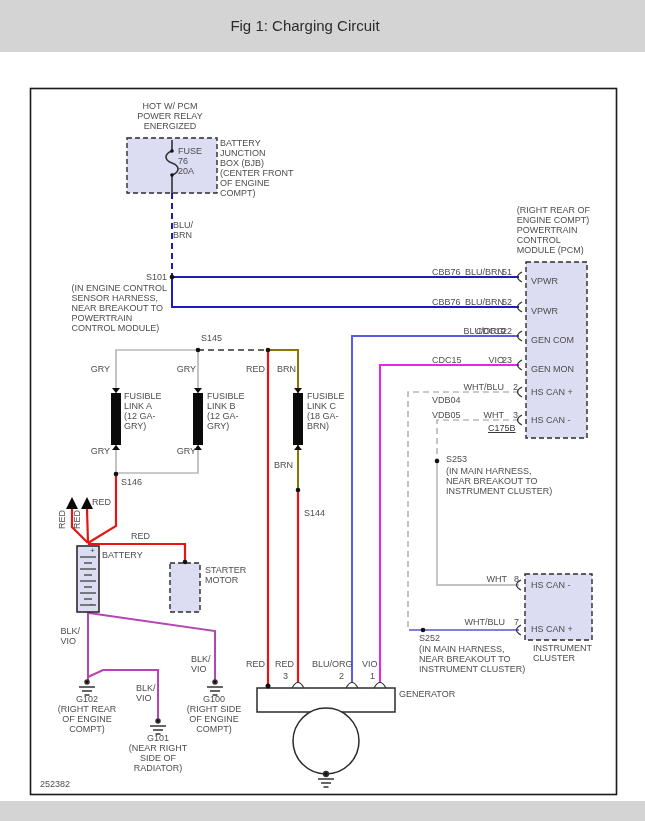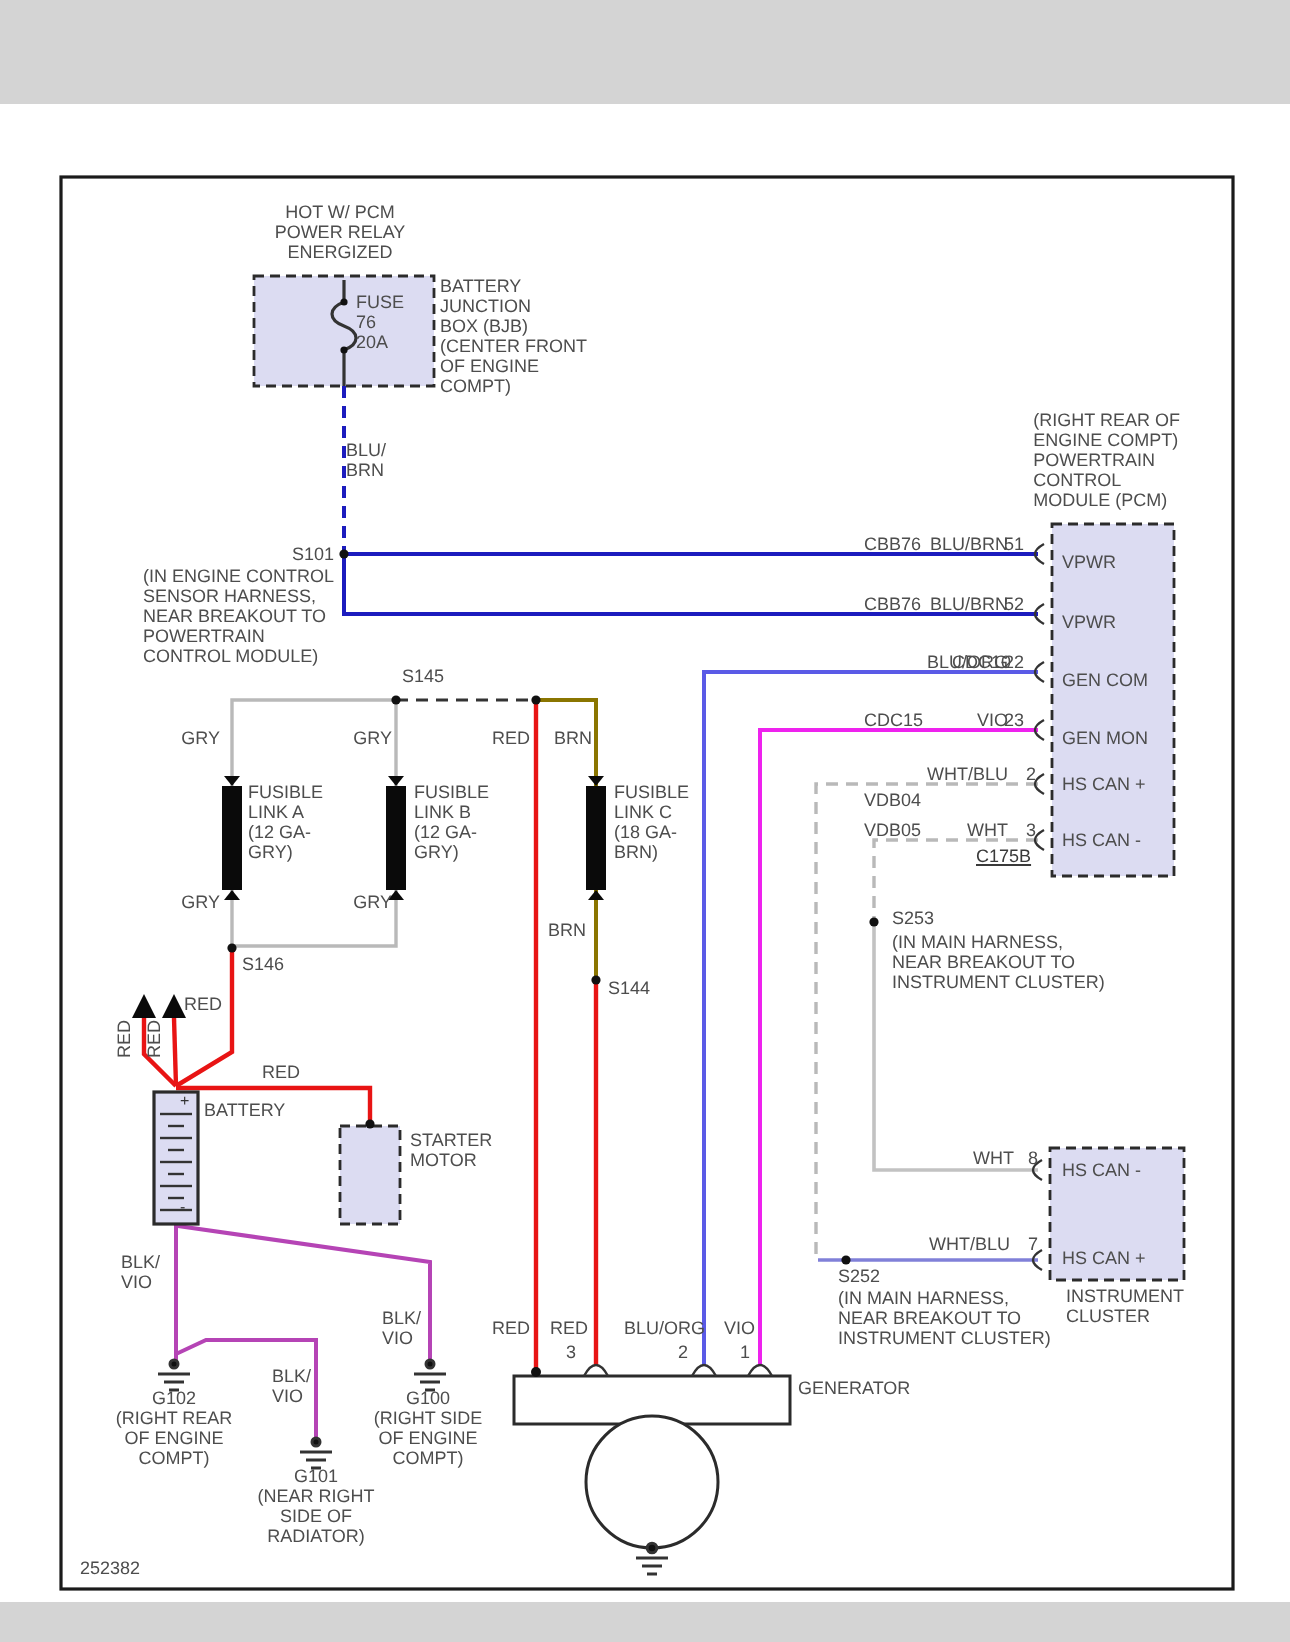--- a/index.html
+++ b/index.html
@@ -39,20 +39,21 @@
   .gnd{stroke:#333;stroke-width:1.5;}
   .blkfill{fill:#0a0a0a;}
 </style>
 </head>
 <body>
 
 <div id="screen">
 
   <div id="title-bar" class="grey-band"></div>
   <div id="bottom-band" class="grey-band"></div>
+  <div id="page-title">Fig 1: Charging Circuit</div>
 
   <svg width="645" height="821" viewBox="0 0 645 821">
 
     <rect x="30.5" y="88.5" width="586" height="706" fill="#ffffff" stroke="#1a1a1a" stroke-width="1.6"></rect>
 
     <rect class="boxd" x="127" y="138" width="90" height="55"></rect>
     <rect class="boxd" x="526" y="262" width="61" height="176"></rect>
     <rect class="boxd" x="525" y="574" width="67" height="66"></rect>
     <rect class="boxd" x="170" y="563" width="30" height="49"></rect>
 
@@ -270,21 +271,21 @@
 LINK B
 (12 GA-
 GRY)</div>
   <div class="lbl" style="left:307px;top:391px;">FUSIBLE
 LINK C
 (18 GA-
 BRN)</div>
   <div class="lbl r" style="right:535px;top:446px;">GRY</div>
   <div class="lbl r" style="right:449px;top:446px;">GRY</div>
   <div class="lbl r" style="right:352px;top:460px;">BRN</div>
-  <div class="lbl" style="left:304px;top:489px;">S144</div>
+  <div class="lbl" style="left:304px;top:508px;">S144</div>
   <div class="lbl" style="left:121px;top:477px;">S146</div>
 
   <div class="lbl rot" style="left:57px;top:529px;">RED</div>
   <div class="lbl rot" style="left:72px;top:529px;">RED</div>
   <div class="lbl" style="left:92px;top:497px;">RED</div>
   <div class="lbl" style="left:131px;top:531px;">RED</div>
   <div class="lbl" style="left:102px;top:550px;">BATTERY</div>
   <div class="lbl tiny" style="left:90px;top:546px;">+</div>
   <div class="lbl tiny" style="left:90px;top:599px;">-</div>
   <div class="lbl" style="left:205px;top:565px;">STARTER

